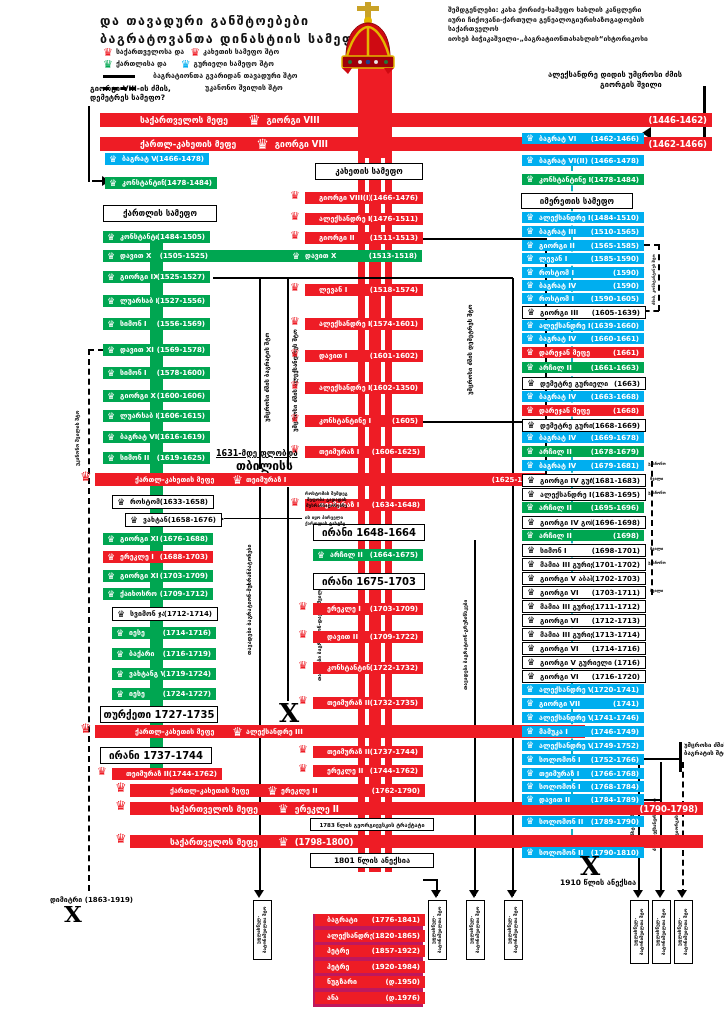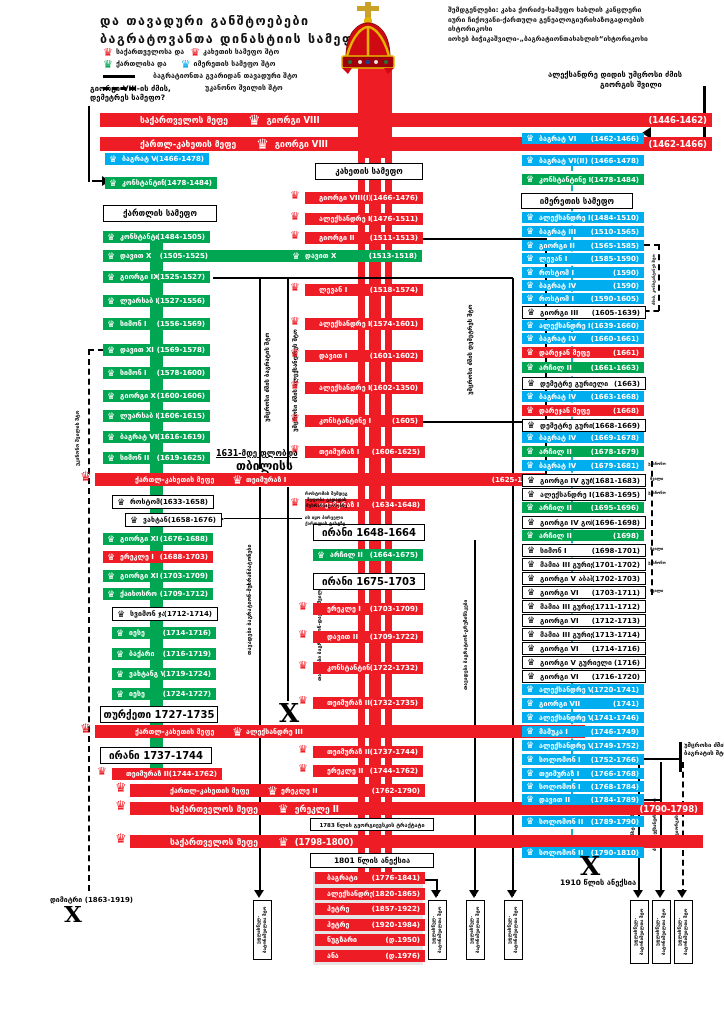--- a/index.html
+++ b/index.html
@@ -66,57 +66,57 @@
     <div style="display:flex;align-items:center;height:12px;">
       <span class="legend-crown" style="color:#ee1c25;">♛</span>
       <span>საქართველოსა და</span>
       <span class="legend-crown" style="color:#ee1c25;margin-left:6px;">♛</span>
       <span>კახეთის სამეფო შტო</span>
     </div>
     <div style="display:flex;align-items:center;height:12px;">
       <span class="legend-crown" style="color:#00a651;">♛</span>
       <span>ქართლისა და</span>
       <span class="legend-crown" style="color:#00aeef;margin-left:14px;">♛</span>
-      <span>იმერეთის სამეფო შტო</span>
+      <span>გურიელი სამეფო შტო</span>
     </div>
     <div style="display:flex;align-items:center;height:12px;">
       <span style="display:inline-block;width:32px;height:3px;background:#000;margin-right:8px;"></span>
       <span style="margin-left:10px;">ბაგრატიონთა გვარიდან თავადური შტო</span>
     </div>
     <div style="display:flex;align-items:center;height:12px;">
       <span style="display:inline-block;width:32px;border-top:3px dashed #000;margin-right:8px;"></span>
       <span style="margin-left:62px;">უკანონო შვილის შტო</span>
     </div>
   </div>
 
   <div class="abs" id="compilers" style="left:448px;top:6px;width:274px;font-size:6.8px;font-weight:bold;color:#111;line-height:1.4;">
       <div>შემდგენლები: კახა ქორიძე-სამეფო სახლის კანცლერი</div>
       <div>იური ჩიქოვანი-ქართული გენეალოგიურისაზოგადოების</div>
-      <div>ისტორიკოსი</div>
+      <div>საქართველოს</div>
       <div>იოსებ ბიჭიკაშვილი-„ბაგრატიონთასახლის“ისტორიკოსი</div>
     </div>
 
   <div class="abs" style="left:338px;top:2px;z-index:4;">
     <svg width="60" height="72" viewBox="0 0 60 72">
       <rect x="27" y="0" width="6" height="16" fill="#c9a227"></rect>
       <rect x="19" y="4" width="22" height="5" fill="#c9a227"></rect>
       <circle cx="30" cy="19" r="4" fill="#e3b600"></circle>
       <path d="M8,56 C8,30 20,21 30,21 C40,21 52,30 52,56 Z" fill="#cf0a12" stroke="#8a0007" stroke-width="1"></path>
       <path d="M9,54 C15,32 25,25 30,25 M51,54 C45,32 35,25 30,25 M30,25 L30,54" stroke="#e3b600" stroke-width="2.5" fill="none"></path>
       <rect x="4" y="54" width="52" height="12" rx="2" fill="#a00009" stroke="#e3b600" stroke-width="1.5"></rect>
       <circle cx="12" cy="60" r="2" fill="#1f7a3a"></circle>
         <circle cx="22" cy="60" r="2" fill="#e8e8e8"></circle>
       <circle cx="30" cy="60" r="2.3" fill="#1f3f8f"></circle>
         <circle cx="38" cy="60" r="2" fill="#e8e8e8"></circle>
       <circle cx="48" cy="60" r="2" fill="#1f7a3a"></circle>
       <path d="M4,66 L10,72 L14,66 Z M46,66 L50,72 L56,66 Z" fill="#cf0a12"></path>
     </svg>
   </div>
 
-  <div class="abs" id="block" style="left:313px;top:872px;width:110px;height:93px;background:#e5e5e5;z-index:3;">
+  <div class="abs" id="block" style="left:313px;top:914px;width:110px;height:93px;background:#be185d;z-index:3;">
       <div class="row" style="top: 0px; width: 110px;">
         <span class="nm">ბაგრატი</span>
         <span class="yr">(1776-1841)</span>
       </div>
       <div class="row" style="top: 15.5px; width: 110px;">
         <span class="nm">ალექსანდრე</span>
         <span class="yr">(1820-1865)</span>
       </div>
       <div class="row" style="top: 31px; width: 110px;">
         <span class="nm">პეტრე</span>

